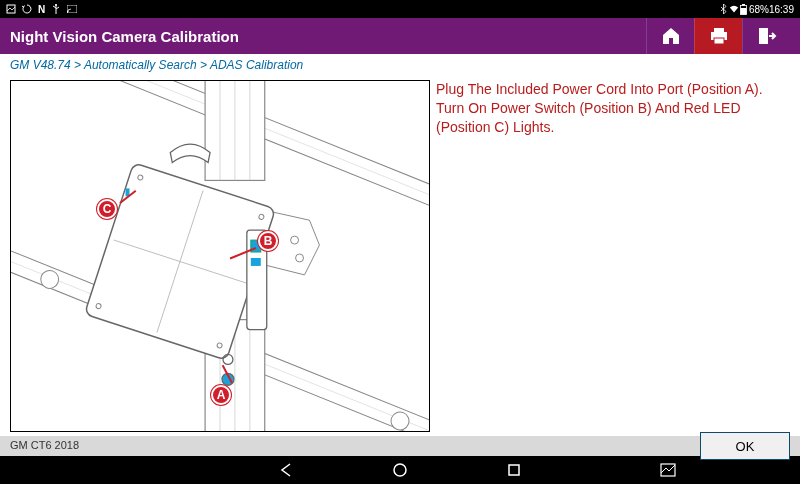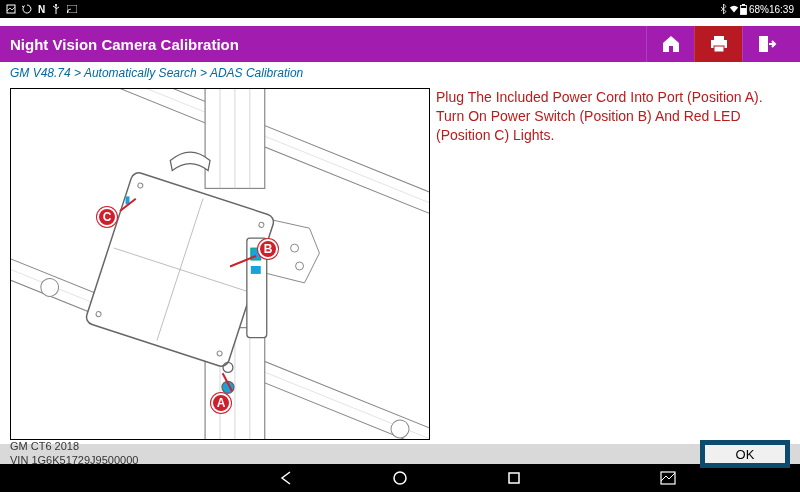--- a/index.html
+++ b/index.html
@@ -3,34 +3,34 @@
 <meta charset="utf-8">
 <style>
   * { box-sizing: border-box; margin: 0; padding: 0; }
   html, body { width: 800px; height: 500px; font-family: Arial, sans-serif; background: #fff; overflow: hidden; }
   
   .status-bar { height: 18px; background: #000; color: #fff; display: flex; align-items: center; padding: 0 6px; font-size: 10px; justify-content: space-between; }
   .status-left { display: flex; gap: 6px; align-items: center; }
   .status-right { display: flex; gap: 0; align-items: center; }
   .status-icon { width: 10px; height: 10px; display: inline-flex; align-items: center; justify-content: center; }
   
-  .app-header { height: 36px; background: #a21caf; color: #fff; display: flex; align-items: center; padding: 0 10px; margin-top: 8px; }
+  .app-header { height: 36px; background: #701a75; color: #fff; display: flex; align-items: center; padding: 0 10px; }
   .app-title { font-size: 15px; font-weight: bold; flex: 1; }
   .header-btn { width: 48px; height: 36px; display: flex; align-items: center; justify-content: center; border-left: 1px solid rgba(255,255,255,0.15); cursor: pointer; }
   .header-btn.darker { background: #b81a24; }
   
   .breadcrumb { height: 24px; padding: 4px 10px; font-size: 12px; color: #0369a1; font-style: italic; }
   
   .main { height: 358px; display: flex; padding: 2px 10px 4px 10px; gap: 4px; }
   .diagram-box { flex: 0 0 420px; border: 1.5px solid #000; position: relative; background: #fff; overflow: hidden; }
   .instructions { flex: 1; font-size: 14px; line-height: 1.35; color: #b91c1c; padding: 0 2px; }
   
   .footer-bar { height: 20px; background: #d9d9d9; display: flex; align-items: center; padding: 0 10px; font-size: 11px; color: #333; }
   .footer-info { flex: 1; display: flex; flex-direction: column; line-height: 1.25; }
-  .ok-btn { width: 90px; height: 28px; background: #f0f0f0; border: 5px solid #0c4a6e; font-size: 13px; cursor: pointer; }
+  .ok-btn { width: 90px; height: 28px; background: #f0f0f0; border: 1px solid #0c4a6e; font-size: 13px; cursor: pointer; }
   
   .nav-bar { height: 28px; background: #000; display: flex; align-items: center; justify-content: center; gap: 90px; }
   .nav-btn { width: 24px; height: 24px; display: flex; align-items: center; justify-content: center; cursor: pointer; }
   
   .callout { position: absolute; width: 20px; height: 20px; border-radius: 50%; background: #d01e2a; border: 2px solid #fff; box-shadow: 0 0 0 1px #d01e2a; color: #fff; font-weight: bold; font-size: 12px; display: flex; align-items: center; justify-content: center; }
   .callout-line { position: absolute; background: #d01e2a; height: 2px; transform-origin: left center; }
   
   .diagram-svg { position: absolute; inset: 0; width: 100%; height: 100%; }
 </style>
 </head>
@@ -172,21 +172,20 @@
     <div class="callout" style="left:86px; top:118px;">C</div>
     <div class="callout" style="left:247px; top:150px;">B</div>
     <div class="callout" style="left:200px; top:304px;">A</div>
   </div>
   <div class="instructions">Plug The Included Power Cord Into Port (Position A). Turn On Power Switch (Position B) And Red LED (Position C) Lights.</div>
 </div>
 
 <div class="footer-bar">
   <div class="footer-info">
     <span>GM CT6 2018</span>
-    <span>VIN 1G6K51729J9500000</span>
   </div>
   <button class="ok-btn">OK</button>
 </div>
 
 <div class="nav-bar">
   <div class="nav-btn">
     <svg width="16" height="16" viewBox="0 0 16 16">
         <path d="M12 2 L4 8 L12 14" fill="none" stroke="#fff" stroke-width="1.5"></path>
       </svg>
   </div>

